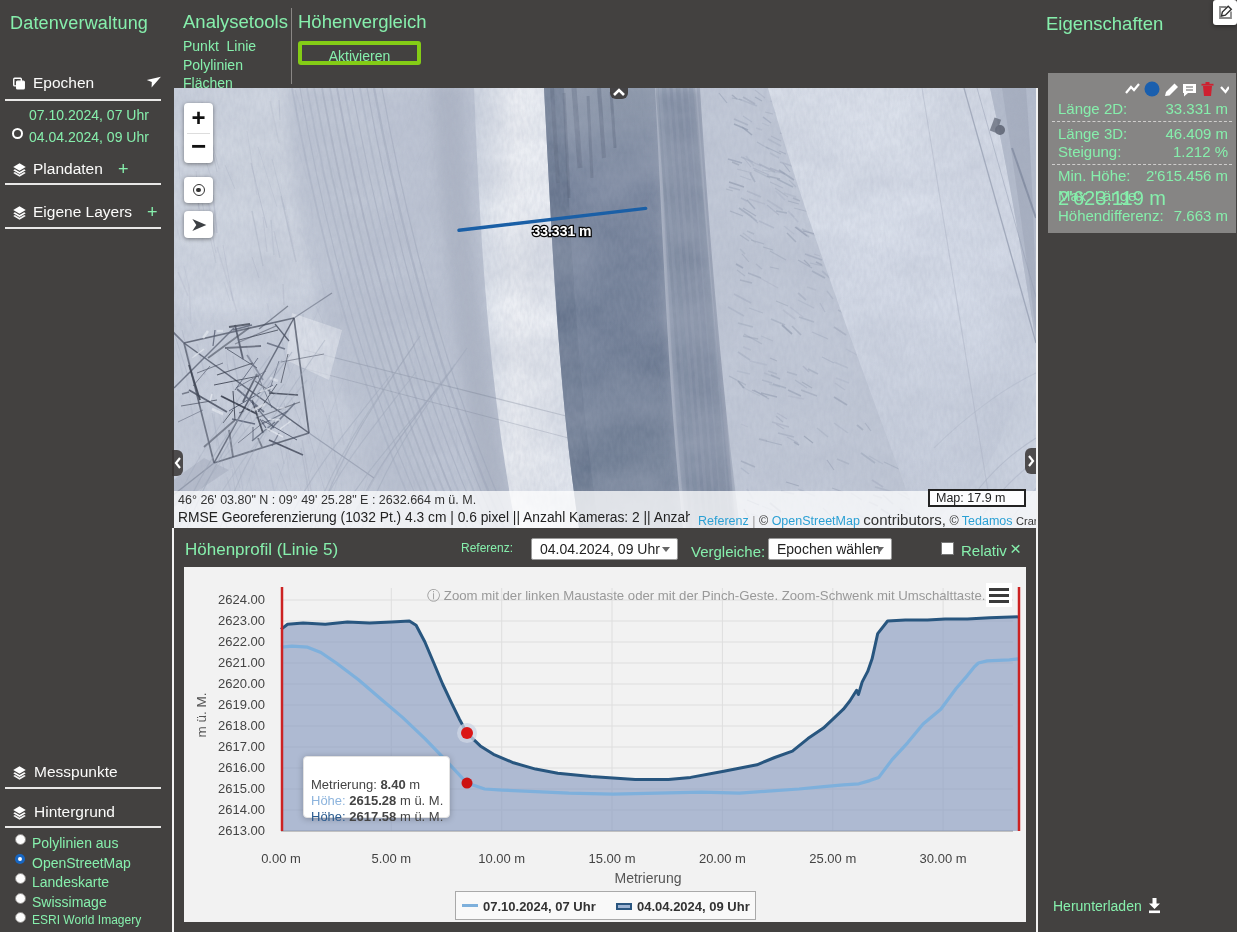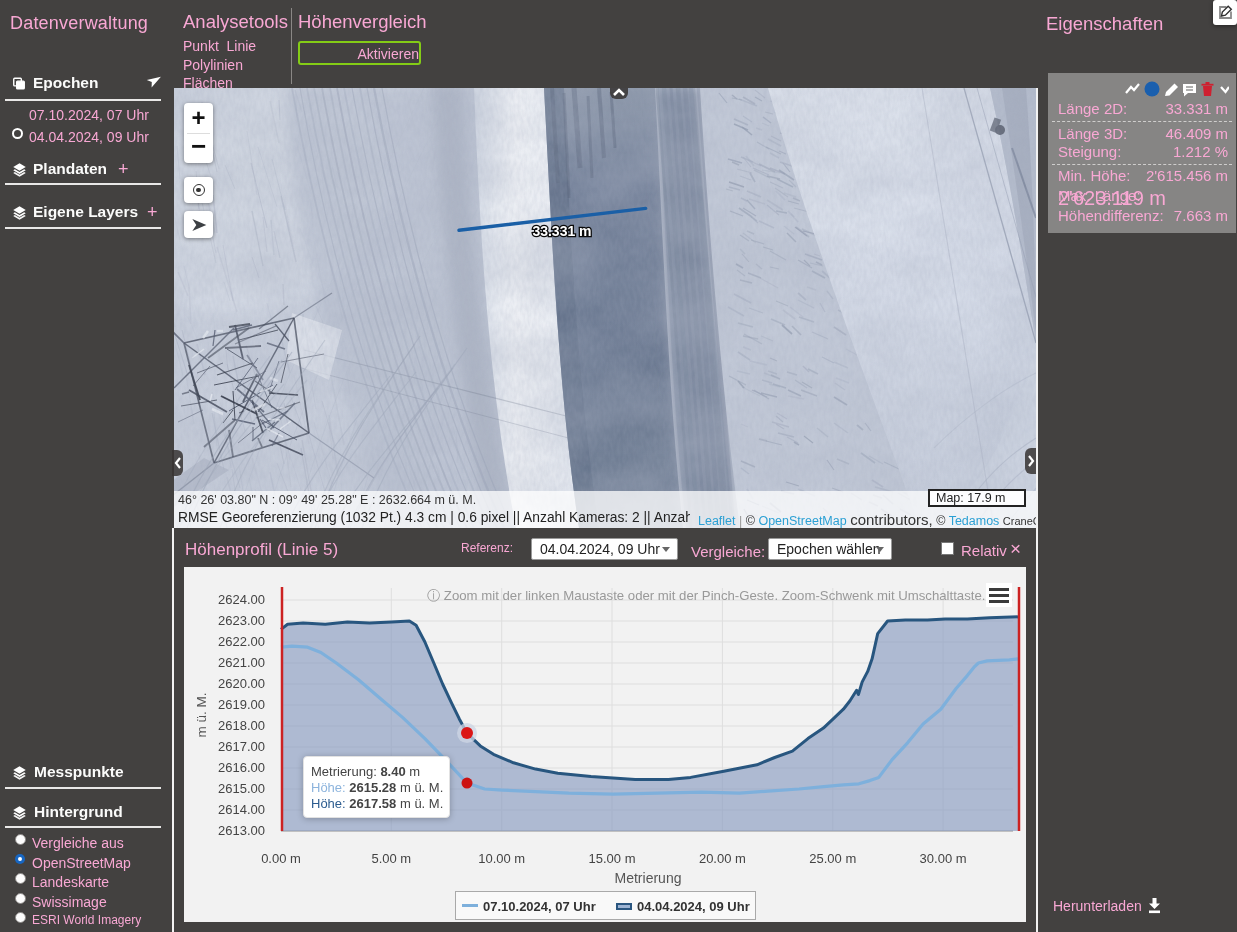--- a/index.html
+++ b/index.html
@@ -1,17 +1,17 @@
 <!DOCTYPE html>
 <html><head><meta charset="utf-8"><style>
 *{margin:0;padding:0;box-sizing:border-box}
 html,body{width:1237px;height:932px;overflow:hidden;background:#434140;font-family:"Liberation Sans",sans-serif}
 .abs{position:absolute}
-.w{color:#f9a8d4}
-.hdr{font-weight:bold;font-size:15.5px;color:#fbfbfa}
+.w{color:#86efac}
+.hdr{font-weight:normal;font-size:15.5px;color:#fbfbfa}
 .sep{position:absolute;height:1.5px;background:#e9e8e7;left:5px;width:156px}
 .radio{position:absolute;width:11px;height:11px;border-radius:50%;background:#fdfdfd;border:1.5px solid #8b8886}
 .btn-white{position:absolute;background:#fff;border-radius:4px;box-shadow:0 1px 4px rgba(0,0,0,0.45)}
 .mapbar{position:absolute;background:rgba(255,255,255,0.75);color:#333}
 .tab{position:absolute;background:rgba(55,52,50,0.85);color:#fff;display:flex;align-items:center;justify-content:center}
 .selbox{position:absolute;background:#fff;border:1px solid #999;border-radius:2px;font-size:14px;color:#222;display:flex;align-items:center;padding:0 8px}
 .selbox .arr{position:absolute;right:7px;top:8px;width:0;height:0;border-left:4.5px solid transparent;border-right:4.5px solid transparent;border-top:5.5px solid #666}
 </style></head>
 <body>
 
@@ -58,37 +58,37 @@
 
 <div class="abs" style="left:12px;top:805px"><svg width="15" height="15" viewBox="0 0 24 24" fill="#fff">
       <path d="M12 2 2 8l10 6 10-6z"></path>
       <path d="M4.5 11.5 2 13l10 6 10-6-2.5-1.5L12 16z"></path>
       <path d="M4.5 16 2 17.5l10 6 10-6L19.5 16 12 20.5z" opacity="0.95"></path>
     </svg></div>
 <div class="abs hdr" style="left:34px;top:803px">Hintergrund</div>
 <div class="sep" style="top:826px"></div>
 
 <div class="radio" style="left:15px;top:834px"></div>
-<div class="abs w" style="left:32px;top:835px;font-size:14px">Vergleiche aus</div>
+<div class="abs w" style="left:32px;top:835px;font-size:14px">Polylinien aus</div>
 <div class="abs" style="left:17.5px;top:856.5px;width:4px;height:4px;border-radius:50%;background:#1766c2;border:2.5px solid #fff;box-shadow:0 0 0 3px #1766c2"></div>
 <div class="abs w" style="left:32px;top:855px;font-size:14px">OpenStreetMap</div>
 <div class="radio" style="left:15px;top:873px"></div>
 <div class="abs w" style="left:32px;top:874px;font-size:14px">Landeskarte</div>
 <div class="radio" style="left:15px;top:893px"></div>
 <div class="abs w" style="left:32px;top:894px;font-size:14px">Swissimage</div>
 <div class="radio" style="left:15px;top:912px"></div>
 <div class="abs w" style="left:32px;top:913px;font-size:12px">ESRI World Imagery</div>
 
 <div class="abs w" style="left:183px;top:11px;font-size:18.5px">Analysetools</div>
 <div class="abs w" style="left:183px;top:38px;font-size:14px">Punkt&nbsp; Linie</div>
 <div class="abs w" style="left:183px;top:57px;font-size:14px">Polylinien</div>
 <div class="abs w" style="left:183px;top:75px;font-size:14px">Flächen</div>
 <div class="abs" style="left:291px;top:8px;width:1px;height:76px;background:#8a8785"></div>
 <div class="abs w" style="left:298px;top:11px;font-size:18.5px">Höhenvergleich</div>
-<div class="abs w" style="left:298px;top:41px;width:123px;height:24px;border:2px solid #84cc16;border-radius:3px;text-align:right;font-size:14px;line-height:22px">Aktivieren</div>
+<div class="abs w" style="left:298px;top:41px;width:123px;height:24px;border:4px solid #84cc16;border-radius:3px;text-align:center;font-size:14px;line-height:22px">Aktivieren</div>
 
 <svg width="862" height="440" style="position:absolute;left:174px;top:88px">
 <defs>
 <linearGradient id="gcorr" x1="0" y1="0" x2="0" y2="1">
  <stop offset="0" stop-color="#8e99ab"></stop>
         <stop offset="0.22" stop-color="#75829a"></stop>
  <stop offset="0.6" stop-color="#6b7991"></stop>
         <stop offset="0.85" stop-color="#6f7d93"></stop>
         <stop offset="1" stop-color="#78859b"></stop>
 </linearGradient>
@@ -803,21 +803,21 @@
     <svg width="8" height="12" viewBox="0 0 8 12">
       <polyline points="2,1 6,6 2,11" stroke="#fff" stroke-width="2.2" fill="none"></polyline>
     </svg>
   </div>
 
 <div class="mapbar" style="left:174px;top:491px;width:862px;height:18px;font-size:12.5px;padding:2px 0 0 4px">46° 26' 03.80" N : 09° 49' 25.28" E : 2632.664 m ü. M.</div>
 <div class="abs" style="left:928px;top:489px;width:98px;height:18px;background:rgba(255,255,255,0.85);border:2px solid #222;font-size:12.5px;color:#222;padding:0 0 0 6px;line-height:14px">Map: 17.9 m</div>
 <div class="mapbar" style="left:174px;top:509px;width:862px;height:19px"></div>
 <div class="abs" style="left:178px;top:510px;font-size:13.8px;color:#222;white-space:nowrap;width:512px;overflow:hidden">RMSE Georeferenzierung (1032 Pt.) 4.3 cm | 0.6 pixel || Anzahl Kameras: 2 || Anzahl&nbsp;</div>
 <div class="abs" style="left:698px;top:510.5px;width:338px;overflow:hidden;font-size:12.5px;color:#333;white-space:nowrap">
-<span style="color:#2ba0d4">Leaflet</span> <span style="color:#999">|</span> © <span style="color:#2ba0d4">OpenStreetMap</span> <span style="font-size:15px">contributors,</span> © <span style="color:#2ba0d4">Tedamos</span> <span style="font-size:11px">CraneCam</span></div>
+<span style="color:#2ba0d4">Referenz</span> <span style="color:#999">|</span> © <span style="color:#2ba0d4">OpenStreetMap</span> <span style="font-size:15px">contributors,</span> © <span style="color:#2ba0d4">Tedamos</span> <span style="font-size:11px">CraneCam</span></div>
 
 <div class="abs" style="left:1036px;top:88px;width:2px;height:844px;background:#f2f2f2"></div>
 <div class="abs w" style="left:1046px;top:13px;font-size:18.5px">Eigenschaften</div>
 <div class="btn-white" style="left:1213px;top:0px;width:24px;height:25px;border-radius:3px;display:flex;align-items:center;justify-content:center">
 <svg width="17" height="17" viewBox="0 0 17 17" fill="none">
       <path d="M9.5 3 H3 V14 H14 V7.5" stroke="#8a8a8a" stroke-width="1.8"></path>
       <path d="M11.2 2.2 l3.1 3.1 L8.4 11.2 l-3.9 0.8 0.8-3.9 z" stroke="#2e2e2e" stroke-width="1.4" fill="#fff"></path>
     </svg>
 </div>
 <div class="abs" style="left:1048px;top:73px;width:188px;height:160px;background:#868584"></div>
@@ -923,20 +923,20 @@
 <div class="abs" style="left:427px;top:587px;font-size:13.2px;color:#999">ⓘ Zoom mit der linken Maustaste oder mit der Pinch-Geste. Zoom-Schwenk mit Umschalttaste.</div>
 <div class="abs" style="left:1166px;top:0px"></div>
 <div class="abs" style="left:986px;top:583px;width:26px;height:24px;background:#fff;padding:3px 3px">
     <div style="width:20px">
  <div style="height:3px;background:#3a3a3a;margin:2px 0"></div>
       <div style="height:3px;background:#3a3a3a;margin:3px 0"></div>
       <div style="height:3px;background:#3a3a3a;margin:3px 0"></div>
     </div>
 </div>
 
-<div class="abs" style="left:303px;top:756px;width:147px;height:62px;background:#fff;border:1px solid #e2e2e2;border-radius:4px;box-shadow:0 1px 6px rgba(0,0,0,0.25);font-size:13px;color:#444;padding:7px 0 0 7px;line-height:16px;box-sizing:border-box">
+<div class="abs" style="left:303px;top:756px;width:147px;height:62px;background:#fff;border:1px solid #e2e2e2;border-radius:4px;box-shadow:0 1px 6px rgba(0,0,0,0.25);font-size:13px;color:#444;padding:20px 0 0 7px;line-height:16px;box-sizing:border-box">
 Metrierung: <b>8.40</b> m<br><span style="color:#8db4dd">Höhe:</span> <b>2615.28</b> m ü. M.<br><span style="color:#2c5c8f">Höhe:</span> <b>2617.58</b> m ü. M.
 </div>
 
 <div class="abs" style="left:455px;top:891px;width:301px;height:29px;background:#f9f9f9;border:1px solid #a9a9a9"></div>
 <div class="abs" style="left:462px;top:904px;width:16px;height:3px;background:#7eb0dc"></div>
 <div class="abs" style="left:483px;top:899px;font-size:13px;font-weight:bold;color:#333">07.10.2024, 07 Uhr</div>
 <div class="abs" style="left:616px;top:903px;width:16px;height:7px;border:2px solid #2a5680;background:#9db4d4"></div>
 <div class="abs" style="left:637px;top:899px;font-size:13px;font-weight:bold;color:#333">04.04.2024, 09 Uhr</div>
 </body></html>

